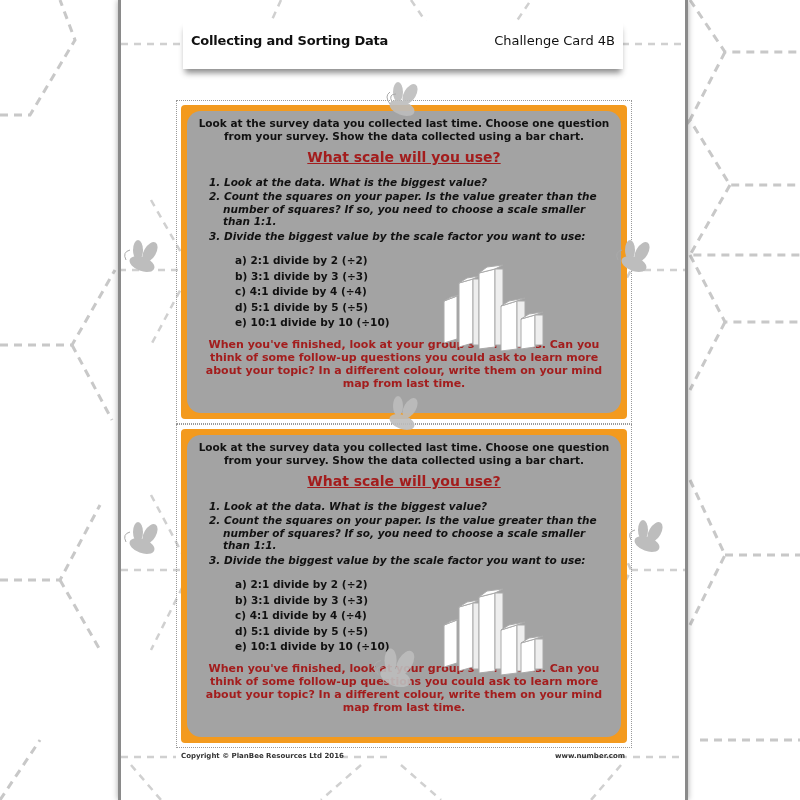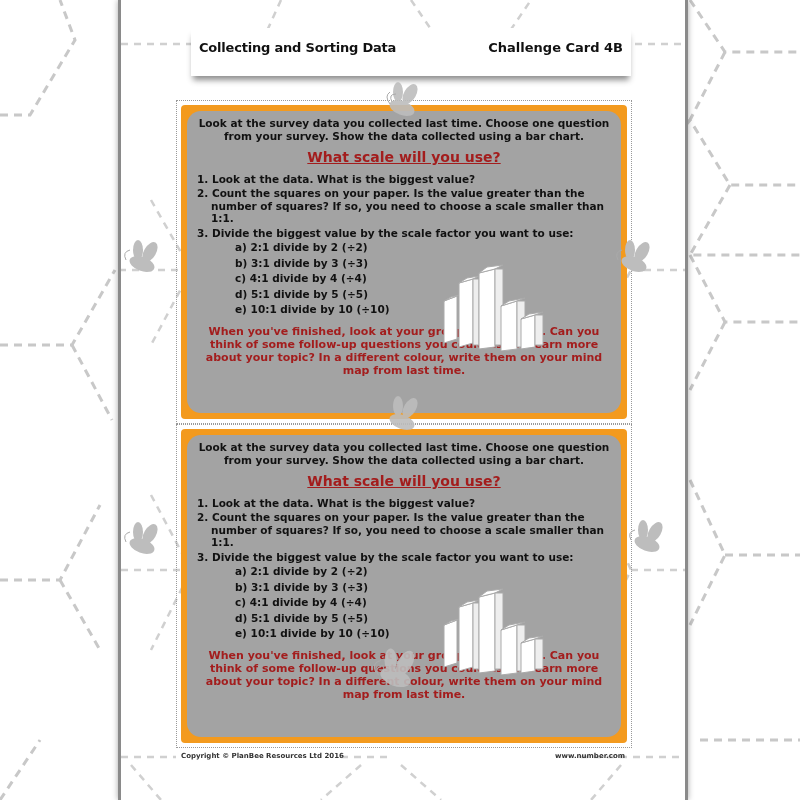--- a/index.html
+++ b/index.html
@@ -1,31 +1,31 @@
 <!DOCTYPE html>
 <html><head>
 <meta charset="utf-8">
 <style>
   html,body{margin:0;padding:0;}
   body{width:800px;height:800px;position:relative;overflow:hidden;background:#ffffff;font-family:"DejaVu Sans",sans-serif;}
   .bg-pattern{position:absolute;left:0;top:0;width:800px;height:800px;z-index:0;}
   .page{position:absolute;left:118px;top:0;width:564px;height:800px;background:#fff;
         border-left:3px solid #8a8a8a;border-right:3px solid #8a8a8a;box-shadow:0 0 6px rgba(0,0,0,.35);z-index:1;}
   .page-inner-pattern{position:absolute;left:0;top:0;width:564px;height:800px;}
-  .header-bar{position:absolute;left:62px;top:28px;width:440px;height:48px;background:#fff;
-        box-shadow:0 6px 6px -2px rgba(0,0,0,.45);z-index:2;margin-left:8px;}
+  .header-bar{position:absolute;left:62px;top:21px;width:440px;height:48px;background:#fff;
+        box-shadow:0 6px 6px -2px rgba(0,0,0,.45);z-index:2;}
   .header-bar .title{position:absolute;left:8px;top:12px;font-weight:bold;font-size:13px;color:#111;letter-spacing:-.2px;}
-  .header-bar .card-num{position:absolute;right:8px;top:12px;font-weight:bold;font-size:13px;color:#111;}
+  .header-bar .card-num{position:absolute;right:8px;top:12px;font-weight:normal;font-size:13px;color:#111;}
   .card-outline{position:absolute;left:55px;width:454px;border:1px dotted #999;z-index:2;}
   .card{position:absolute;left:4px;top:4px;right:4px;bottom:4px;background:#f39a1e;border-radius:4px;}
   .card-body{position:absolute;left:6px;top:6px;right:6px;bottom:6px;background:#a3a3a3;border-radius:14px;}
   .card-content{position:absolute;left:0;top:0;right:0;bottom:0;padding:6px 10px;font-size:10.5px;font-weight:bold;color:#111;line-height:12.5px;}
   .intro{text-align:center;}
   .question{text-align:center;color:#a31d1d;font-size:14px;margin:9px 0 9px 0;text-decoration:underline;}
-  .steps{margin:0;padding:0;list-style:none;}
+  .steps{margin:12px;padding:0;list-style:none;font-style:italic;}
   .step{padding-left:14px;text-indent:-14px;margin-bottom:2px;}
   .subs{margin:1px 0 0 38px;padding:0;list-style:none;font-weight:bold;}
   .sub{margin-bottom:3px;}
   .closing{text-align:center;color:#a31d1d;margin-top:9px;font-size:11px;line-height:13px;}
   .chart-img{position:absolute;right:72px;width:110px;height:90px;}
   .footer-copy{position:absolute;left:60px;top:752px;font-size:7px;font-weight:bold;color:#333;z-index:2;}
   .footer-url{position:absolute;right:60px;top:752px;font-size:7px;font-weight:bold;color:#333;z-index:2;}
   .bee{position:absolute;z-index:3;width:40px;height:38px;}
 </style>
 </head>

